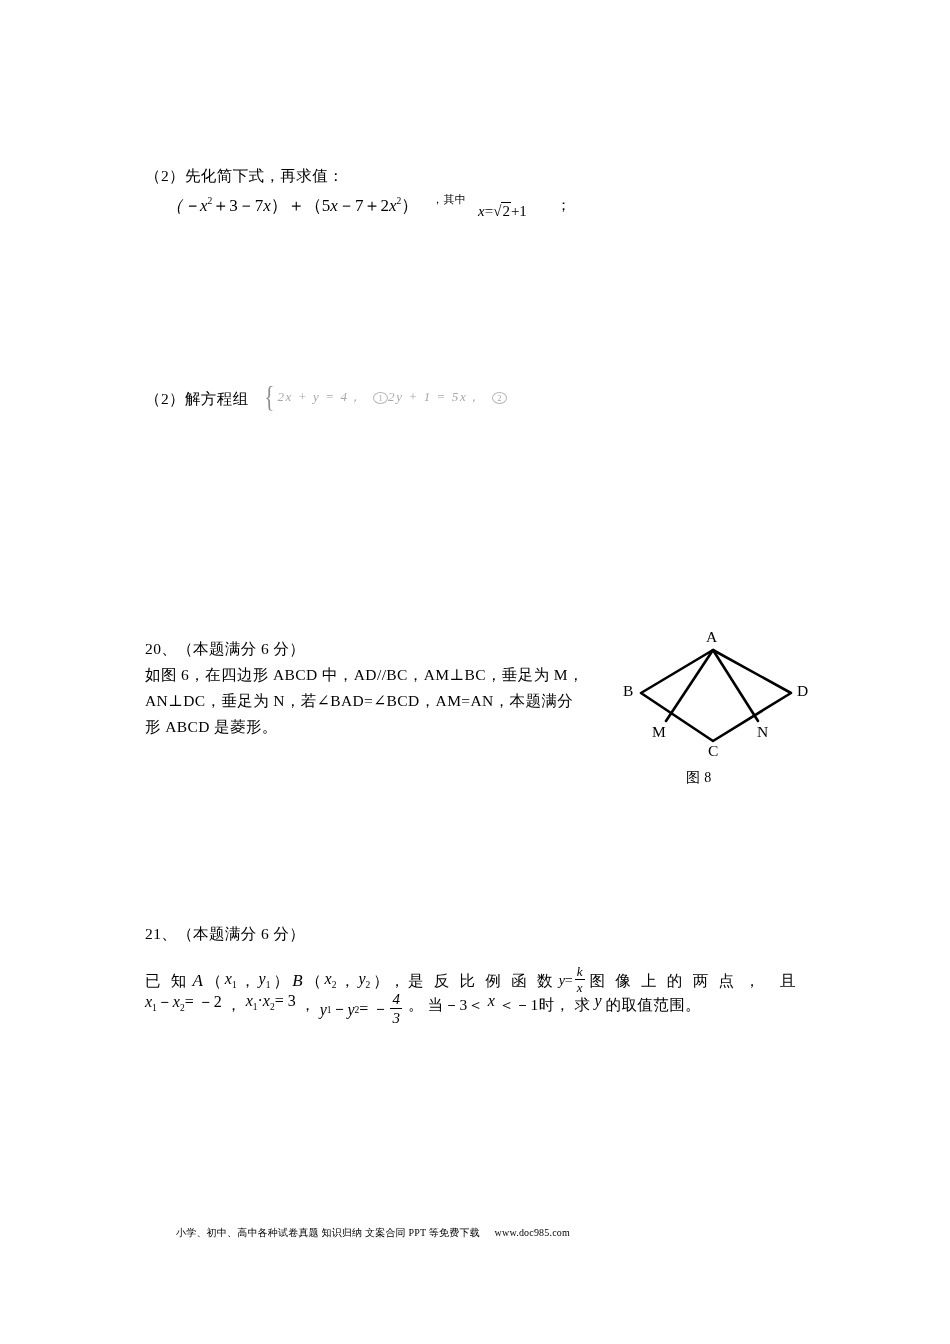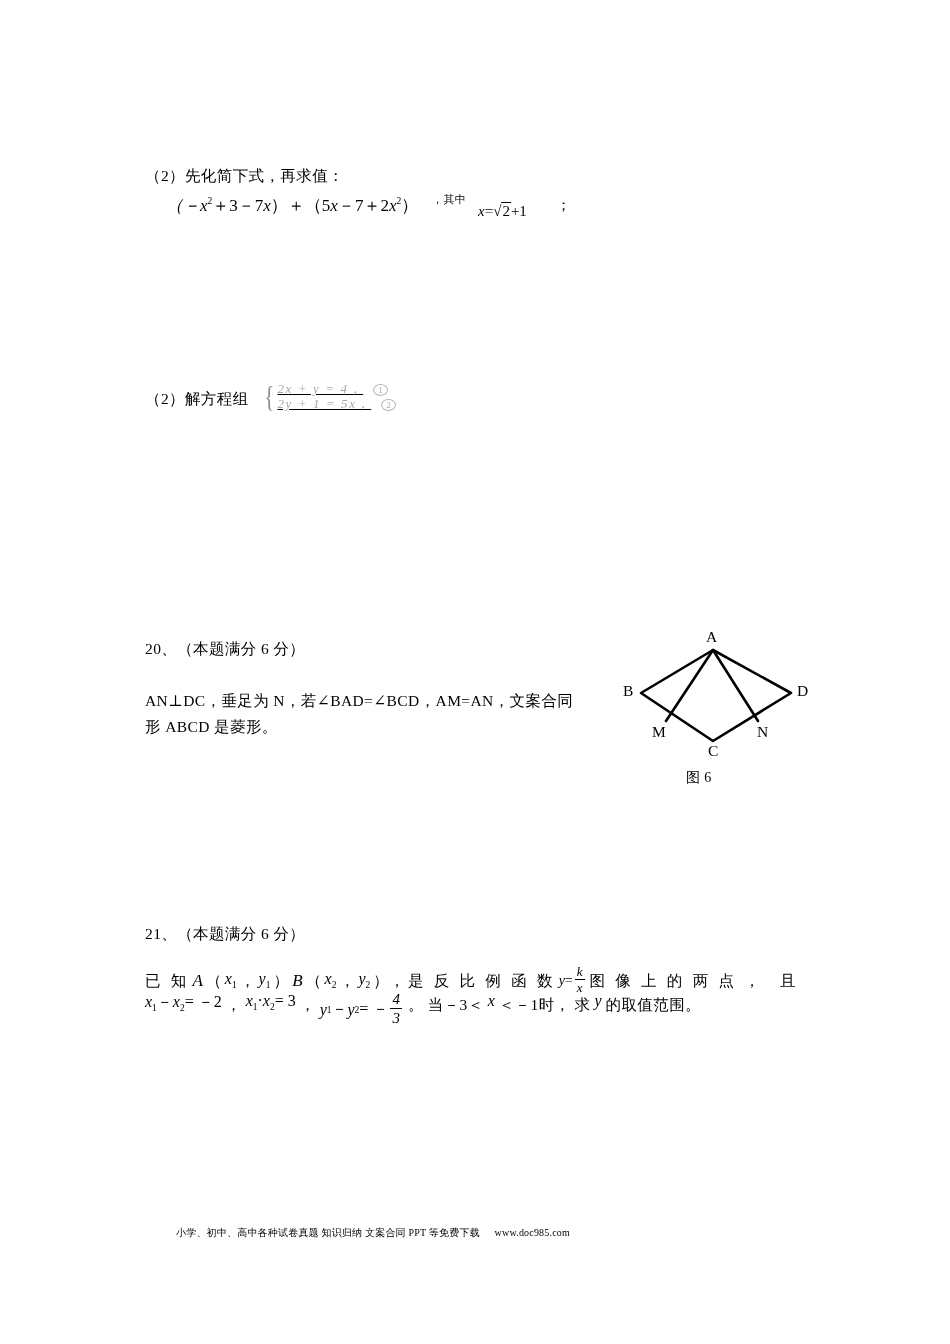--- a/index.html
+++ b/index.html
@@ -58,21 +58,21 @@
     opacity: 1;
   }
   .brace {
     font-size: 30px;
     line-height: 30px;
     color: #8d8d8d;
     font-family: "Liberation Serif", "DejaVu Serif", serif;
     margin-right: 1px;
     transform: scaleX(0.7);
   }
-  .sys-lines { display: flex; flex-direction: column; text-decoration: underline; }
+  .sys-lines { display: flex; flex-direction: row; }
   .sys-line {
     font-family: "Liberation Serif", "DejaVu Serif", serif;
     font-style: italic;
     font-size: 13px;
     line-height: 15px;
     color: #a8a8a8;
     letter-spacing: 1.6px;
     white-space: nowrap;
   }
   .circnum {
@@ -189,41 +189,42 @@
 
   <div class="abs" id="q3-sys">
     <span class="brace">{</span>
     <span class="sys-lines">
       <span class="sys-line"><span>2x + y = 4，</span><span class="circnum">1</span></span>
       <span class="sys-line"><span>2y + 1 = 5x，</span><span class="circnum">2</span></span>
     </span>
   </div>
 
   <div class="abs cn" id="q20-head">20、（本题满分 6 分）</div>
-  <div class="abs cn" id="q20-l2">AN⊥DC，垂足为 N，若∠BAD=∠BCD，AM=AN，文案合同</div>
+  <div class="abs cn" id="q20-l1">如图 6，在四边形 ABCD 中，AD//BC，AM⊥BC，垂足为 M，</div>
+  <div class="abs cn" id="q20-l2">AN⊥DC，垂足为 N，若∠BAD=∠BCD，AM=AN，本题满分</div>
   <div class="abs cn" id="q20-l3">形 ABCD 是菱形。</div>
 
   <div class="abs" id="fig6-wrap">
     <svg id="fig6-svg" width="250" height="175" viewBox="0 0 250 175">
 
       <polygon points="123,30 51,73 123,121 201,73" fill="none" stroke="#000000" stroke-width="2.6" stroke-linejoin="round"></polygon>
 
       <line x1="123" y1="30" x2="76" y2="101" stroke="#000000" stroke-width="2.6" stroke-linecap="round"></line>
 
       <line x1="123" y1="30" x2="168" y2="101" stroke="#000000" stroke-width="2.6" stroke-linecap="round"></line>
     </svg>
 
     <span class="figlabel" style="left:116px; top:8px;">A</span>
     <span class="figlabel" style="left:33px; top:62px;">B</span>
     <span class="figlabel" style="left:118px; top:122px;">C</span>
     <span class="figlabel" style="left:207px; top:62px;">D</span>
     <span class="figlabel" style="left:62px; top:103px;">M</span>
     <span class="figlabel" style="left:167px; top:103px;">N</span>
 
-    <span class="cn" id="fig6-caption">图 6</span>
+    <span class="cn" id="fig6-caption">图 8</span>
   </div>
 
   <div class="abs cn" id="q21-head">21、（本题满分 6 分）</div>
 
   <div class="abs" id="q21-l1">
     <span class="cn seg spread">已 知</span>
     <span class="math seg" style="font-size:17px;">A</span>
     <span class="cn seg">（</span>
     <span class="math seg"><span>x</span><sub class="sm">1</sub></span>
     <span class="cn seg">，</span>

